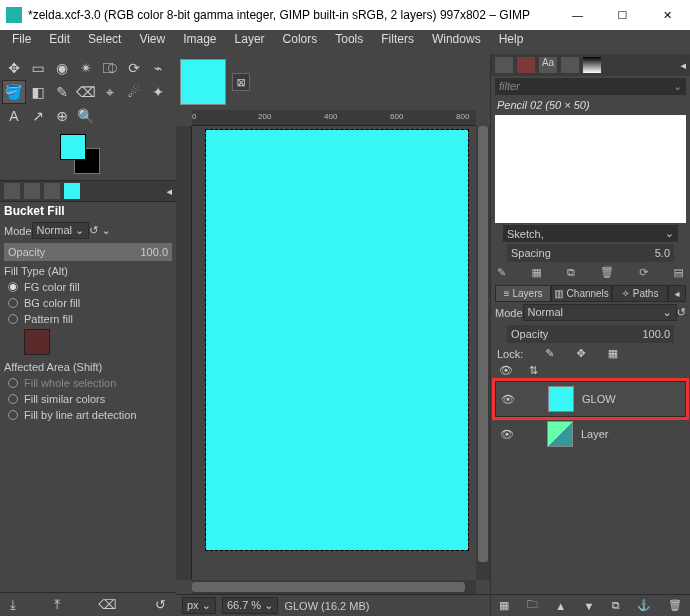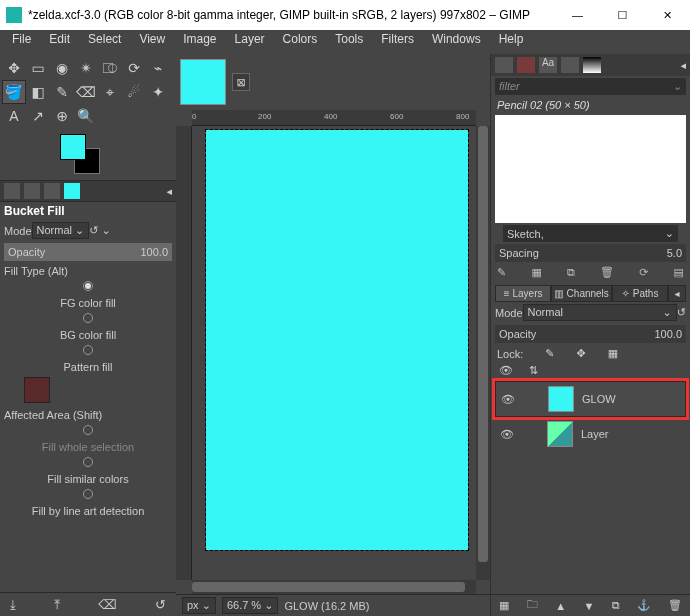--- a/index.html
+++ b/index.html
@@ -26,21 +26,21 @@
 .dockbar .sq { width:16px; height:16px; background:#555; }
 .dockbar .sq.cyan { background:#37f6f6; }
 .sectitle { font-weight:bold; color:#fff; padding:2px 4px; font-size:12px; }
 .row { display:flex; align-items:center; padding:2px 4px; }
 .row label { flex:0 0 auto; }
 .sel { background:#3a3a3a; border:1px solid #2a2a2a; padding:1px 4px; }
 .chev { margin-left:auto; }
 .slider { background:#5a5a5a; height:18px; margin:2px 4px; position:relative; display:flex; align-items:center; padding:0 4px; justify-content:space-between; }
 .slider .bar { position:absolute; inset:0; background:#6a6a6a; }
 .slider span { position:relative; }
-.radio { display:flex; align-items:center; gap:6px; padding:2px 8px; color:#ccc;flex-direction:column; }
+.radio { display:flex; align-items:center; gap:6px; padding:2px 8px; color:#ccc; }
 .radio .dot { width:10px; height:10px; border-radius:50%; border:1px solid #999; }
 .radio .dot.on::after { content:""; display:block; width:6px; height:6px; margin:1px; border-radius:50%; background:#ddd; }
 .radio.dim { color:#888; }
 .patsw { width:26px; height:26px; background:#5a2a2a; border:1px solid #222; margin:2px 0 4px 24px; }
 .leftfoot { margin-top:auto; height:24px; display:flex; justify-content:space-between; padding:0 10px; align-items:center; border-top:1px solid #2a2a2a;}
 .leftfoot span { color:#ccc; font-size:13px; }
 
 
 .thumbrow { height:56px; display:flex; align-items:center; gap:6px; padding:4px; }
 .thumb { width:46px; height:46px; background:#37f6f6; border:1px solid #888; }
@@ -58,21 +58,21 @@
 .status { height:22px; display:flex; align-items:center; gap:6px; padding:0 6px; background:#454545; border-top:1px solid #2a2a2a; }
 .status .field { background:#3a3a3a; padding:1px 4px; border:1px solid #2a2a2a; }
 
 
 .tabicons { height:22px; background:#3a3a3a; display:flex; align-items:center; padding:0 4px; gap:4px; }
 .tabicons .t { width:18px; height:16px; background:#555; }
 .filter { background:#2f2f2f; margin:2px 4px; padding:2px 4px; color:#888; font-style:italic; display:flex; justify-content:space-between; }
 .brushline { padding:2px 6px; font-style:italic; color:#ddd; }
 .brushgrid { background:#fff; margin:2px 4px; height:108px; position:relative; overflow:hidden; }
 .sketchrow{ display:flex; align-items:center; justify-content:space-between; background:#2f2f2f; margin:0 12px; padding:2px 4px; }
-.rightslider { background:#3a3a3a; margin:2px 4px; height:18px; display:flex; align-items:center; justify-content:space-between; padding:0 4px; }
+.rightslider { background:#3a3a3a; margin:2px 16px; height:18px; display:flex; align-items:center; justify-content:space-between; padding:0 4px; }
 .iconrow { display:flex; gap:8px; padding:2px 6px; color:#bbb; justify-content:space-between;}
 .paneltabs { display:flex; gap:0; margin:4px 4px 0 4px; }
 .paneltabs .pt { flex:1; background:#3a3a3a; padding:2px 2px; font-size:10px; text-align:center; border:1px solid #2a2a2a; display:flex; align-items:center; justify-content:center; gap:3px;}
 .paneltabs .pt.on { background:#505050; }
 .lockrow { display:flex; align-items:center; gap:22px; padding:2px 6px; }
 .layerhdr { display:flex; gap:16px; padding:2px 8px; color:#ccc; }
 .layerlist { margin:2px 4px; }
 .layer { display:flex; align-items:center; gap:8px; padding:4px; }
 .layer.sel { outline:3px solid #e33; background:#4a4a4a; }
 .eye { width:16px; text-align:center; }

